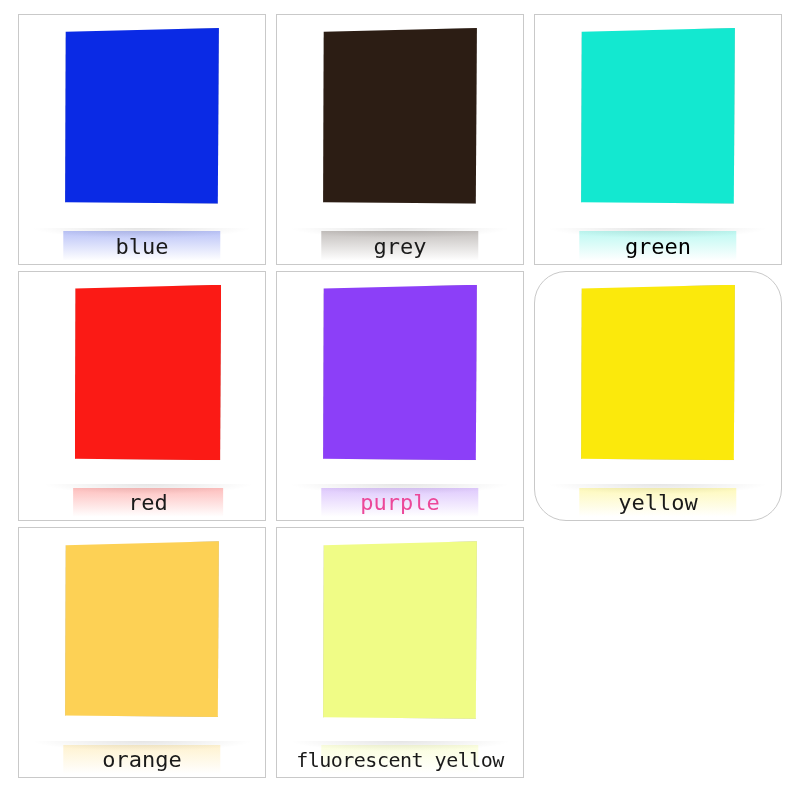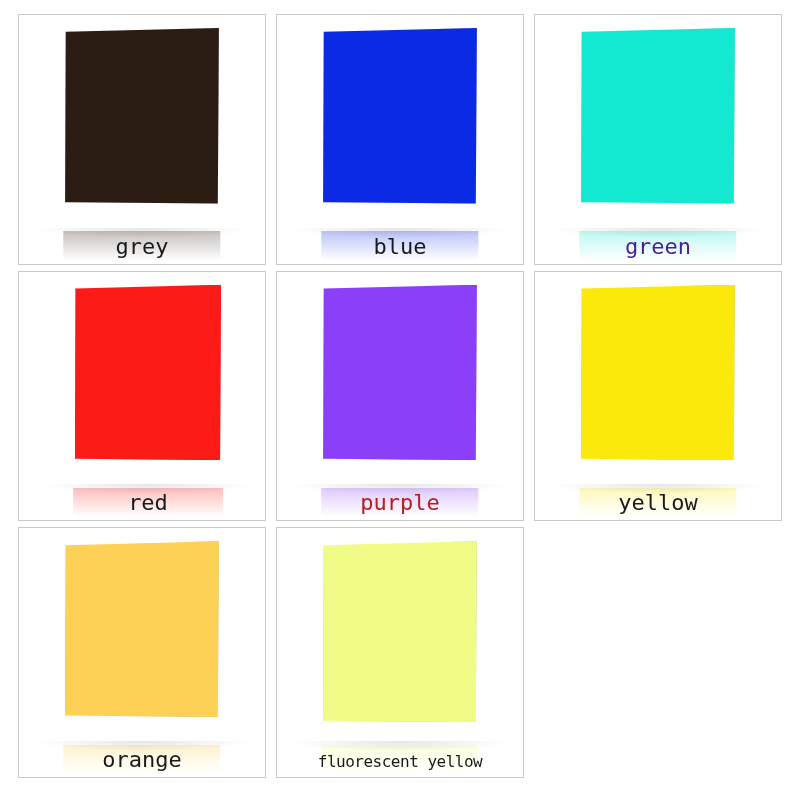--- a/index.html
+++ b/index.html
@@ -87,21 +87,21 @@
     text-align: center;
     font-size: 22px;
     line-height: 1.05;
     color: #1a1a1a;
     padding-bottom: 6px;
     letter-spacing: 0px;
     white-space: nowrap;
   }
 
   .caption.long {
-    font-size: 16px;
+    font-size: 20px;
     letter-spacing: -0.5px;
   }
 
   
   .card-shadow {
     position: absolute;
     left: 6%;
     right: 6%;
     bottom: 26px;
     height: 10px;
@@ -109,68 +109,68 @@
     background: radial-gradient(ellipse at 50% 0%, rgba(0,0,0,0.10) 0%, rgba(0,0,0,0.0) 72%);
   }
 </style>
 </head>
 <body>
 
 <div id="swatch-grid" style="background: rgb(255, 255, 255);">
     <div class="swatch-card" style="border-color: rgb(201, 201, 201);">
       <div class="card-inner">
         <div class="sample-wrap">
+          <div class="sample" title="blue" style="background: rgb(10, 42, 229);"></div>
+        </div>
+        <div class="reflection" style="background: linear-gradient(rgb(10, 42, 229) 0%, rgba(255, 255, 255, 0) 90%);"></div>
+        <div class="card-shadow"></div>
+        <div class="caption" style="color: rgb(26, 26, 26);">blue</div>
+      </div>
+    </div>
+    <div class="swatch-card" style="border-color: rgb(201, 201, 201);">
+      <div class="card-inner">
+        <div class="sample-wrap">
           <div class="sample" title="grey" style="background: rgb(44, 29, 20);"></div>
         </div>
         <div class="reflection" style="background: linear-gradient(rgb(44, 29, 20) 0%, rgba(255, 255, 255, 0) 90%);"></div>
         <div class="card-shadow"></div>
         <div class="caption" style="color: rgb(26, 26, 26);">grey</div>
       </div>
     </div>
     <div class="swatch-card" style="border-color: rgb(201, 201, 201);">
       <div class="card-inner">
         <div class="sample-wrap">
-          <div class="sample" title="blue" style="background: rgb(10, 42, 229);"></div>
-        </div>
-        <div class="reflection" style="background: linear-gradient(rgb(10, 42, 229) 0%, rgba(255, 255, 255, 0) 90%);"></div>
-        <div class="card-shadow"></div>
-        <div class="caption" style="color: rgb(26, 26, 26);">blue</div>
-      </div>
-    </div>
-    <div class="swatch-card" style="border-color: rgb(201, 201, 201);">
-      <div class="card-inner">
-        <div class="sample-wrap">
           <div class="sample" title="green" style="background: rgb(19, 232, 208);"></div>
         </div>
         <div class="reflection" style="background: linear-gradient(rgb(19, 232, 208) 0%, rgba(255, 255, 255, 0) 90%);"></div>
         <div class="card-shadow"></div>
-        <div class="caption" style="color: #4c1d95;">green</div>
+        <div class="caption" style="color: #000000;">green</div>
       </div>
     </div>
     <div class="swatch-card" style="border-color: rgb(201, 201, 201); padding-left: 12px;">
       <div class="card-inner">
         <div class="sample-wrap">
           <div class="sample" title="red" style="background: rgb(251, 26, 21);"></div>
         </div>
         <div class="reflection" style="background: linear-gradient(rgb(251, 26, 21) 0%, rgba(255, 255, 255, 0) 90%);"></div>
         <div class="card-shadow"></div>
         <div class="caption" style="color: rgb(26, 26, 26);">red</div>
       </div>
     </div>
     <div class="swatch-card" style="border-color: rgb(201, 201, 201);">
       <div class="card-inner">
         <div class="sample-wrap">
           <div class="sample" title="purple" style="background: rgb(140, 63, 248);"></div>
         </div>
         <div class="reflection" style="background: linear-gradient(rgb(140, 63, 248) 0%, rgba(255, 255, 255, 0) 90%);"></div>
         <div class="card-shadow"></div>
-        <div class="caption" style="color: #b91c1c;">purple</div>
+        <div class="caption" style="color: #ec4899;">purple</div>
       </div>
     </div>
-    <div class="swatch-card" style="border-color: rgb(201, 201, 201);">
+    <div class="swatch-card" style="border-color: rgb(201, 201, 201); border-radius: 32px;">
       <div class="card-inner">
         <div class="sample-wrap">
           <div class="sample" title="yellow" style="background: rgb(251, 233, 12);"></div>
         </div>
         <div class="reflection" style="background: linear-gradient(rgb(251, 233, 12) 0%, rgba(255, 255, 255, 0) 90%);"></div>
         <div class="card-shadow"></div>
         <div class="caption" style="color: rgb(26, 26, 26);">yellow</div>
       </div>
     </div>
     <div class="swatch-card" style="border-color: rgb(201, 201, 201);">

